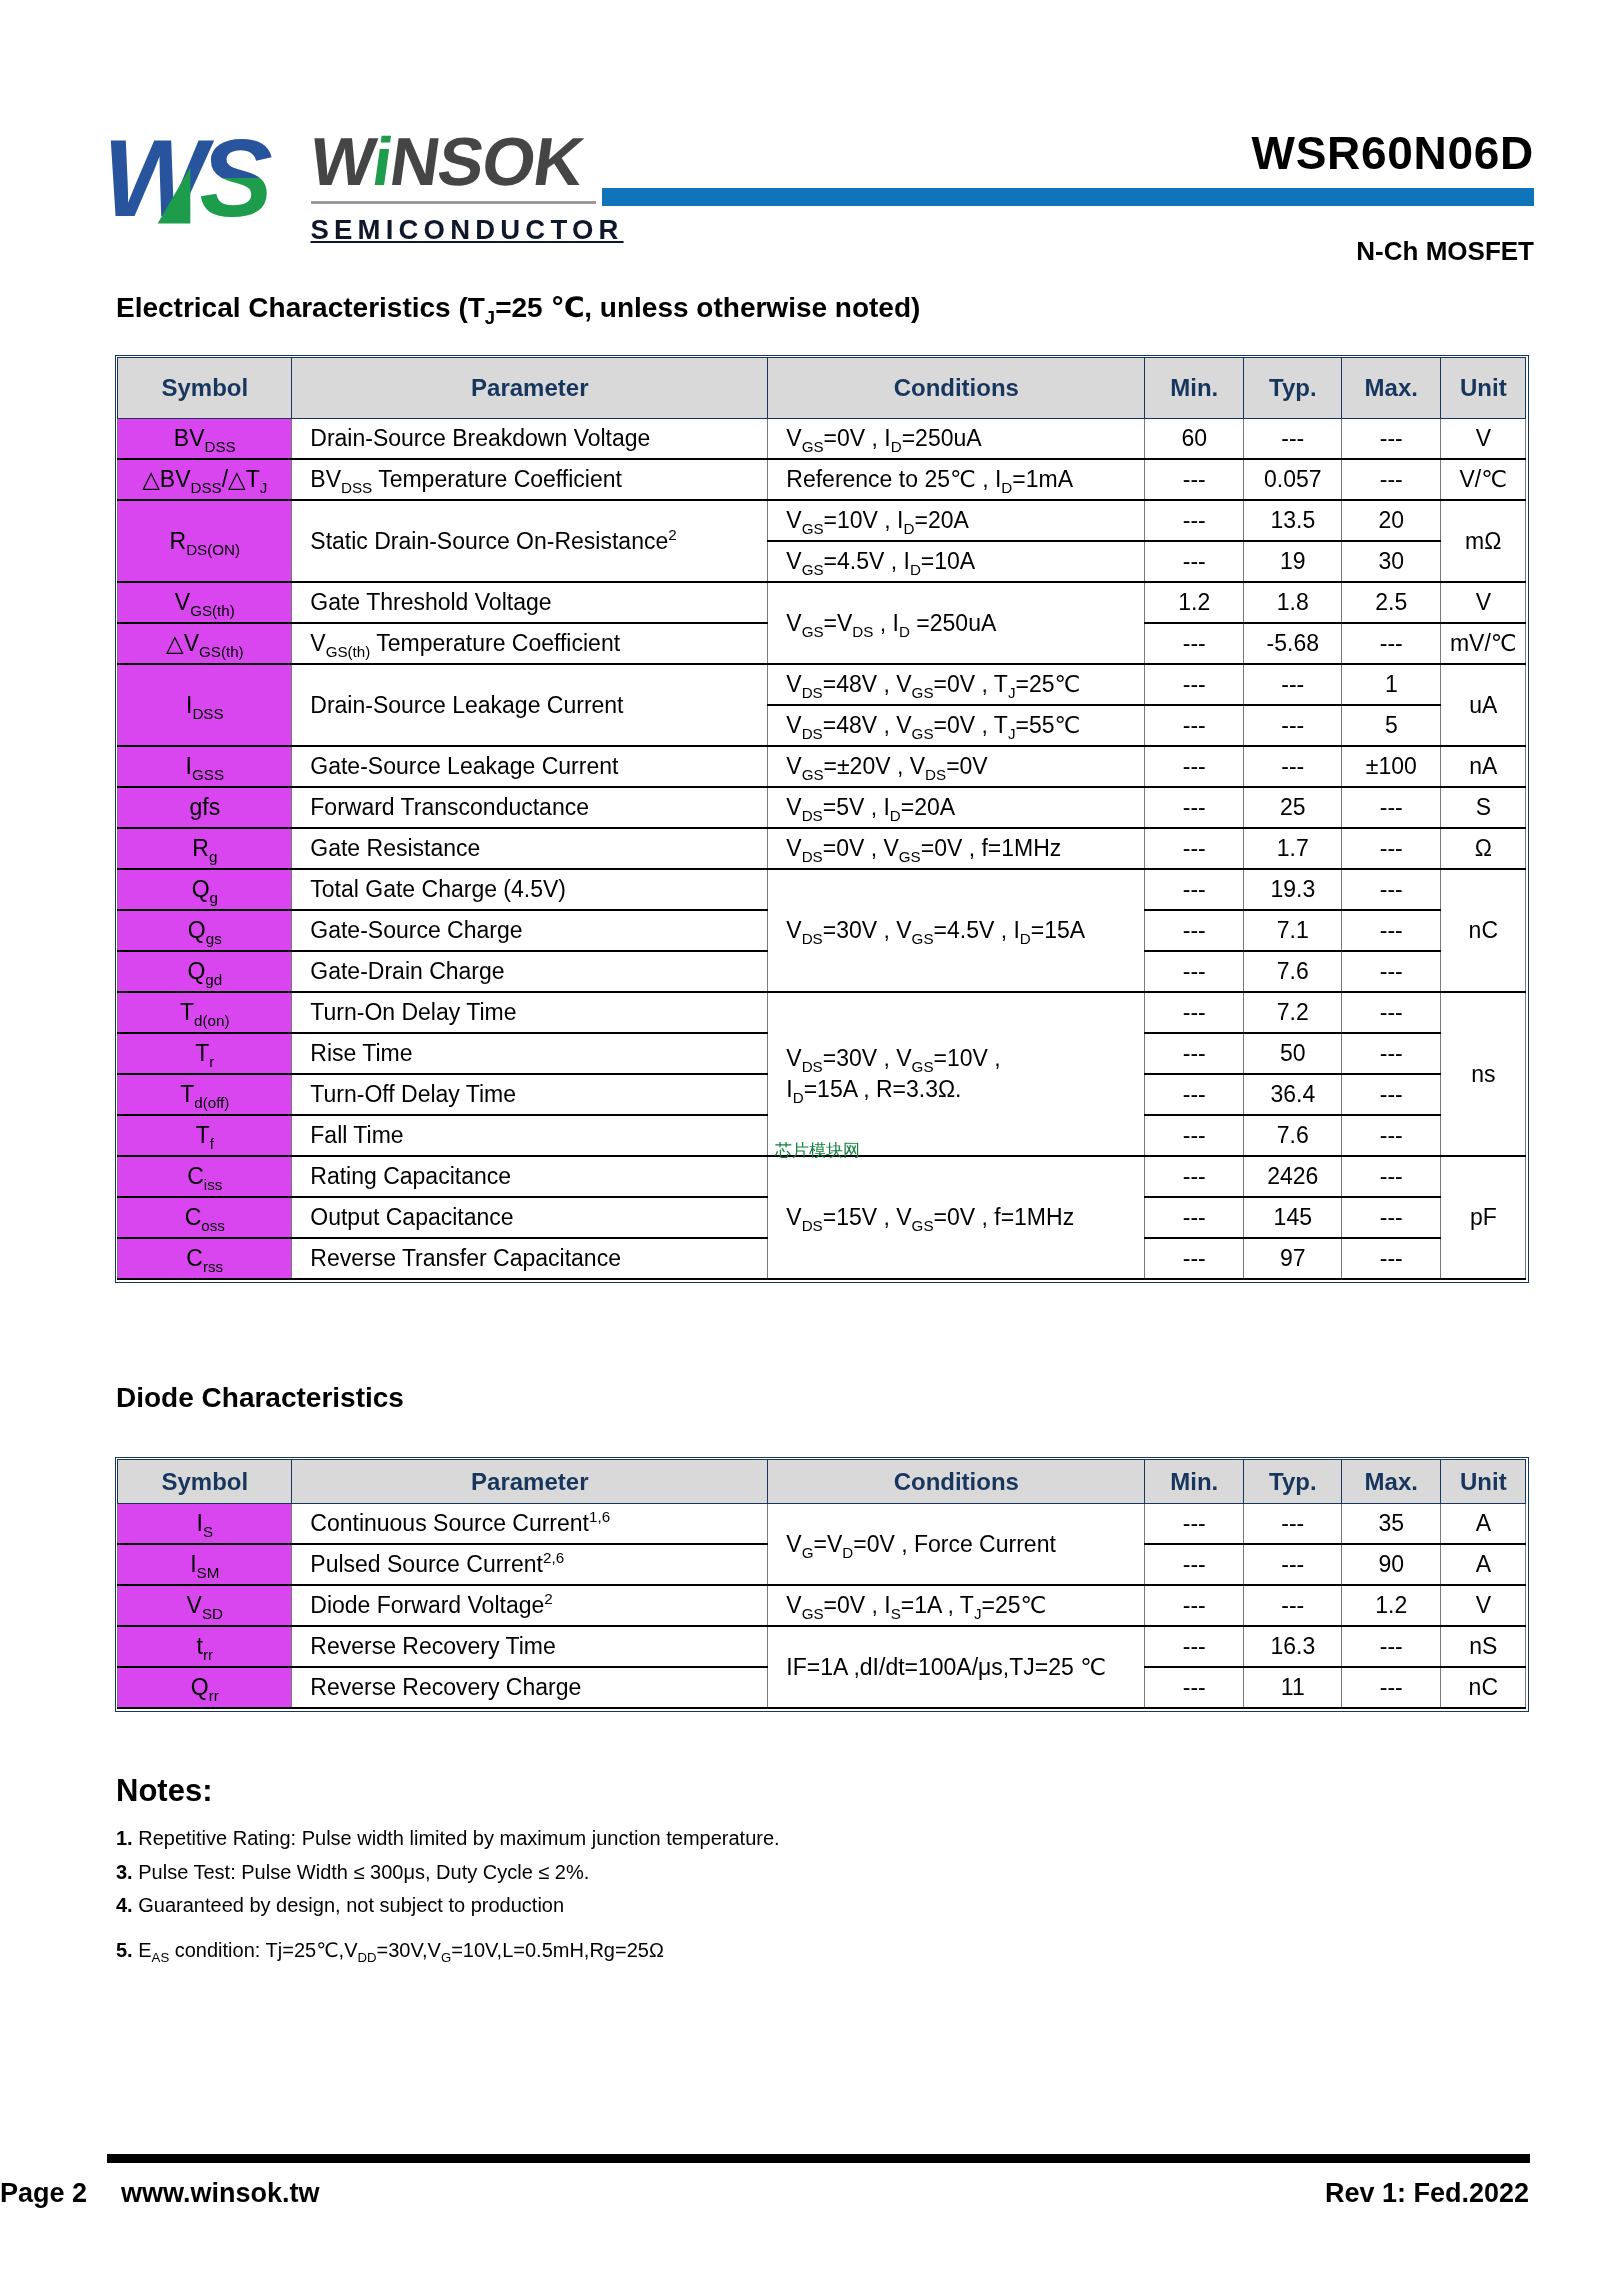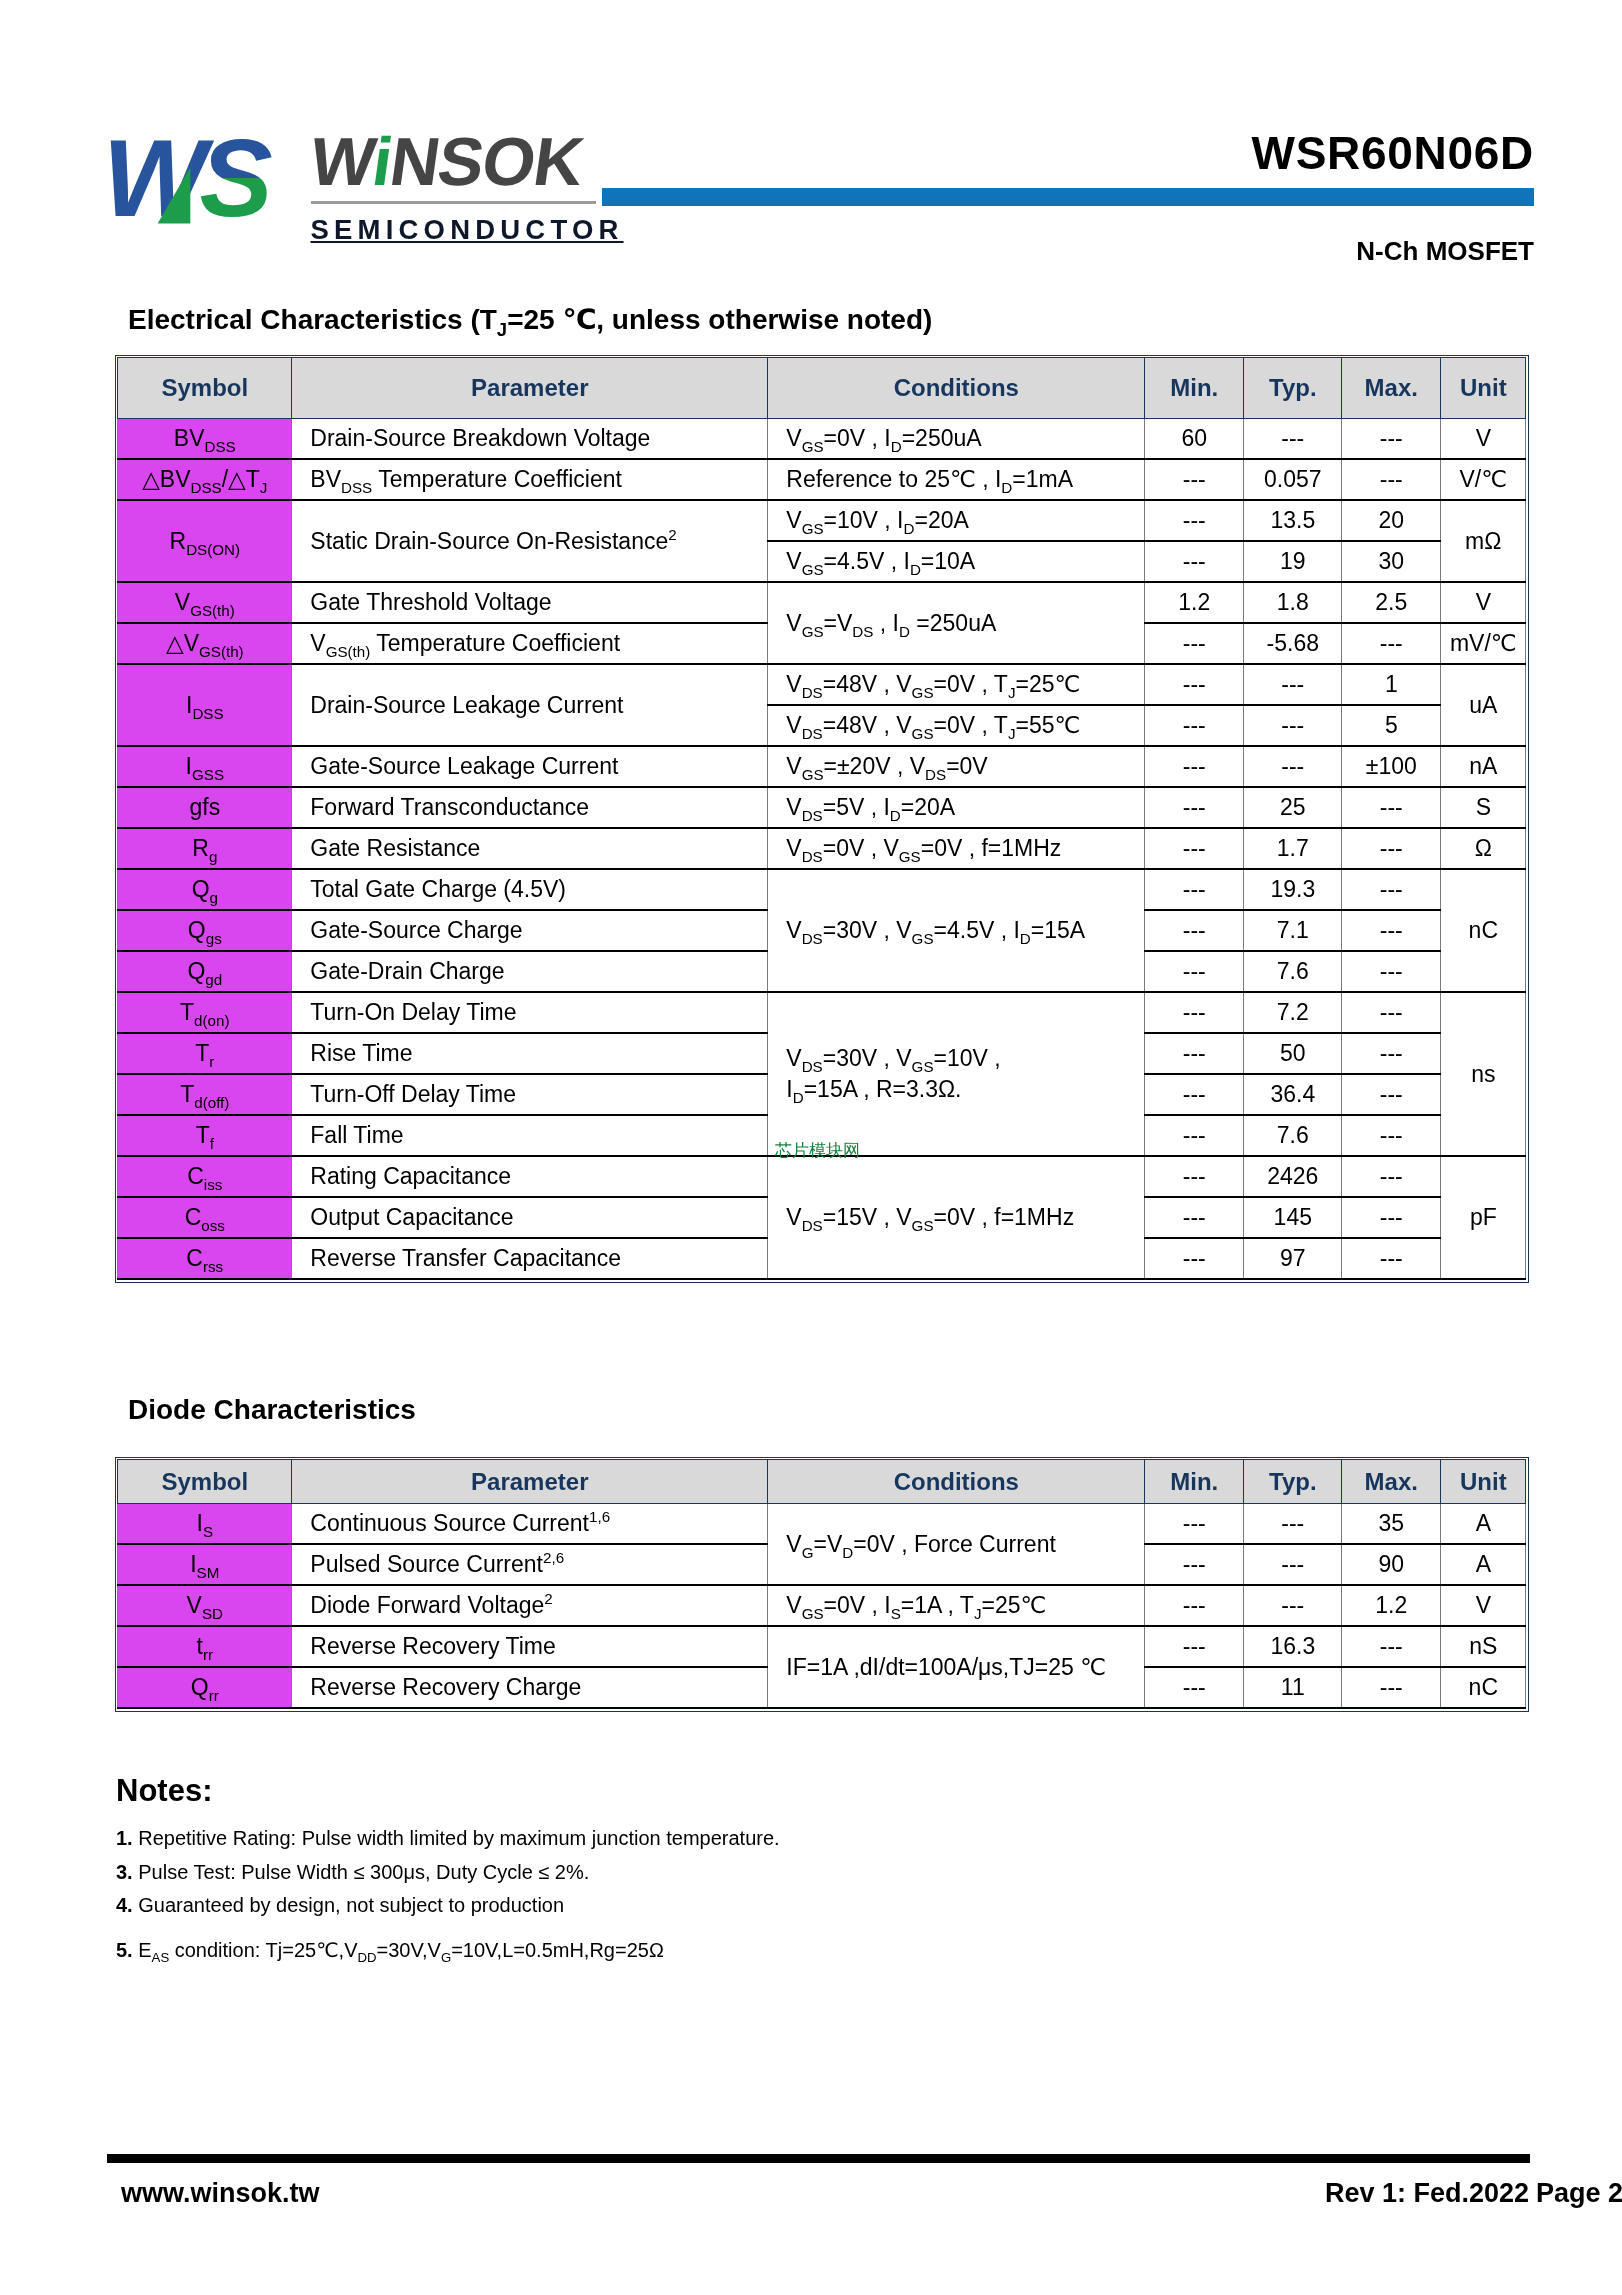--- a/index.html
+++ b/index.html
@@ -14,21 +14,21 @@
   .logo-text{margin-left:6.5px;margin-top:2.6px;}
   .logo-word{font-size:68px;font-weight:800;color:#454545;line-height:1;
     transform:skewX(-8deg);letter-spacing:-1.3px;white-space:nowrap;}
   .logo-word .gi{color:#1d9c4c;}
   .logo-line{height:2.6px;background:#9b9b9b;margin-top:6.5px;width:285px;}
   .logo-sub{font-size:27.5px;font-weight:700;color:#0f172a;letter-spacing:5.2px;margin-top:10px;white-space:nowrap;text-decoration:underline;}
   .part-number{position:absolute;top:126px;right:89px;font-size:46px;font-weight:700;letter-spacing:0.7px;}
   .accent-bar{position:absolute;left:602px;top:188px;width:932px;height:17.7px;background:#0f74ba;}
   .subtitle{position:absolute;top:212px;right:89px;font-size:26px;font-weight:700;margin-top:24px;}
   
-  .sec-heading{position:absolute;margin:12px;font-size:28px;font-weight:700;color:#000;white-space:nowrap;}
+  .sec-heading{position:absolute;margin:0;font-size:28px;font-weight:700;color:#000;white-space:nowrap;}
   .elec-heading{left:116px;top:291px;}
   .diode-heading{left:116px;top:1382px;}
   
   .tblwrap{position:absolute;left:115px;border:1.3px solid #17365d;padding:1.3px;background:#fff;}
   .elec-pos{top:355px;}
   .diode-pos{top:1457px;}
   table.tbl{border-collapse:collapse;table-layout:fixed;background:#fff;}
   .tbl th{
     border:1.3px solid #17365d;background:#d9d9d9;color:#17365d;
     font-size:24px;font-weight:700;height:60px;padding:0;text-align:center;
@@ -49,21 +49,21 @@
   .watermark{position:absolute;left:775px;top:1139px;font-size:17px;color:#15803d;z-index:5;white-space:nowrap;}
   
   .notes{position:absolute;left:116px;top:1773px;width:1112px;}
   .notes-title{font-size:31px;font-weight:700;margin-bottom:15.7px;}
   .note{font-size:20px;margin-bottom:7.9px;line-height:1.3;}
   .note b{font-weight:700;}
   .note-gap{margin-top:18.3px;}
   
   .footer-rule{position:absolute;left:107px;top:2154px;width:1423px;height:8.5px;background:#000;}
   .footer-left{position:absolute;left:121px;top:2178px;font-size:27px;font-weight:700;}
-  .footer-center{position:absolute;left:0;right:0;top:2178px;text-align:right;font-size:27px;font-weight:700;}
+  .footer-center{position:absolute;left:0;right:0;top:2178px;text-align:left;font-size:27px;font-weight:700;}
   .footer-right{position:absolute;right:94px;top:2178px;font-size:27px;font-weight:700;}
 </style>
 </head>
 <body>
 
 <div class="page">
 
   <div class="logo">
     <svg class="logo-mark" width="196" height="105" viewBox="0 0 300 160">
       <defs>

